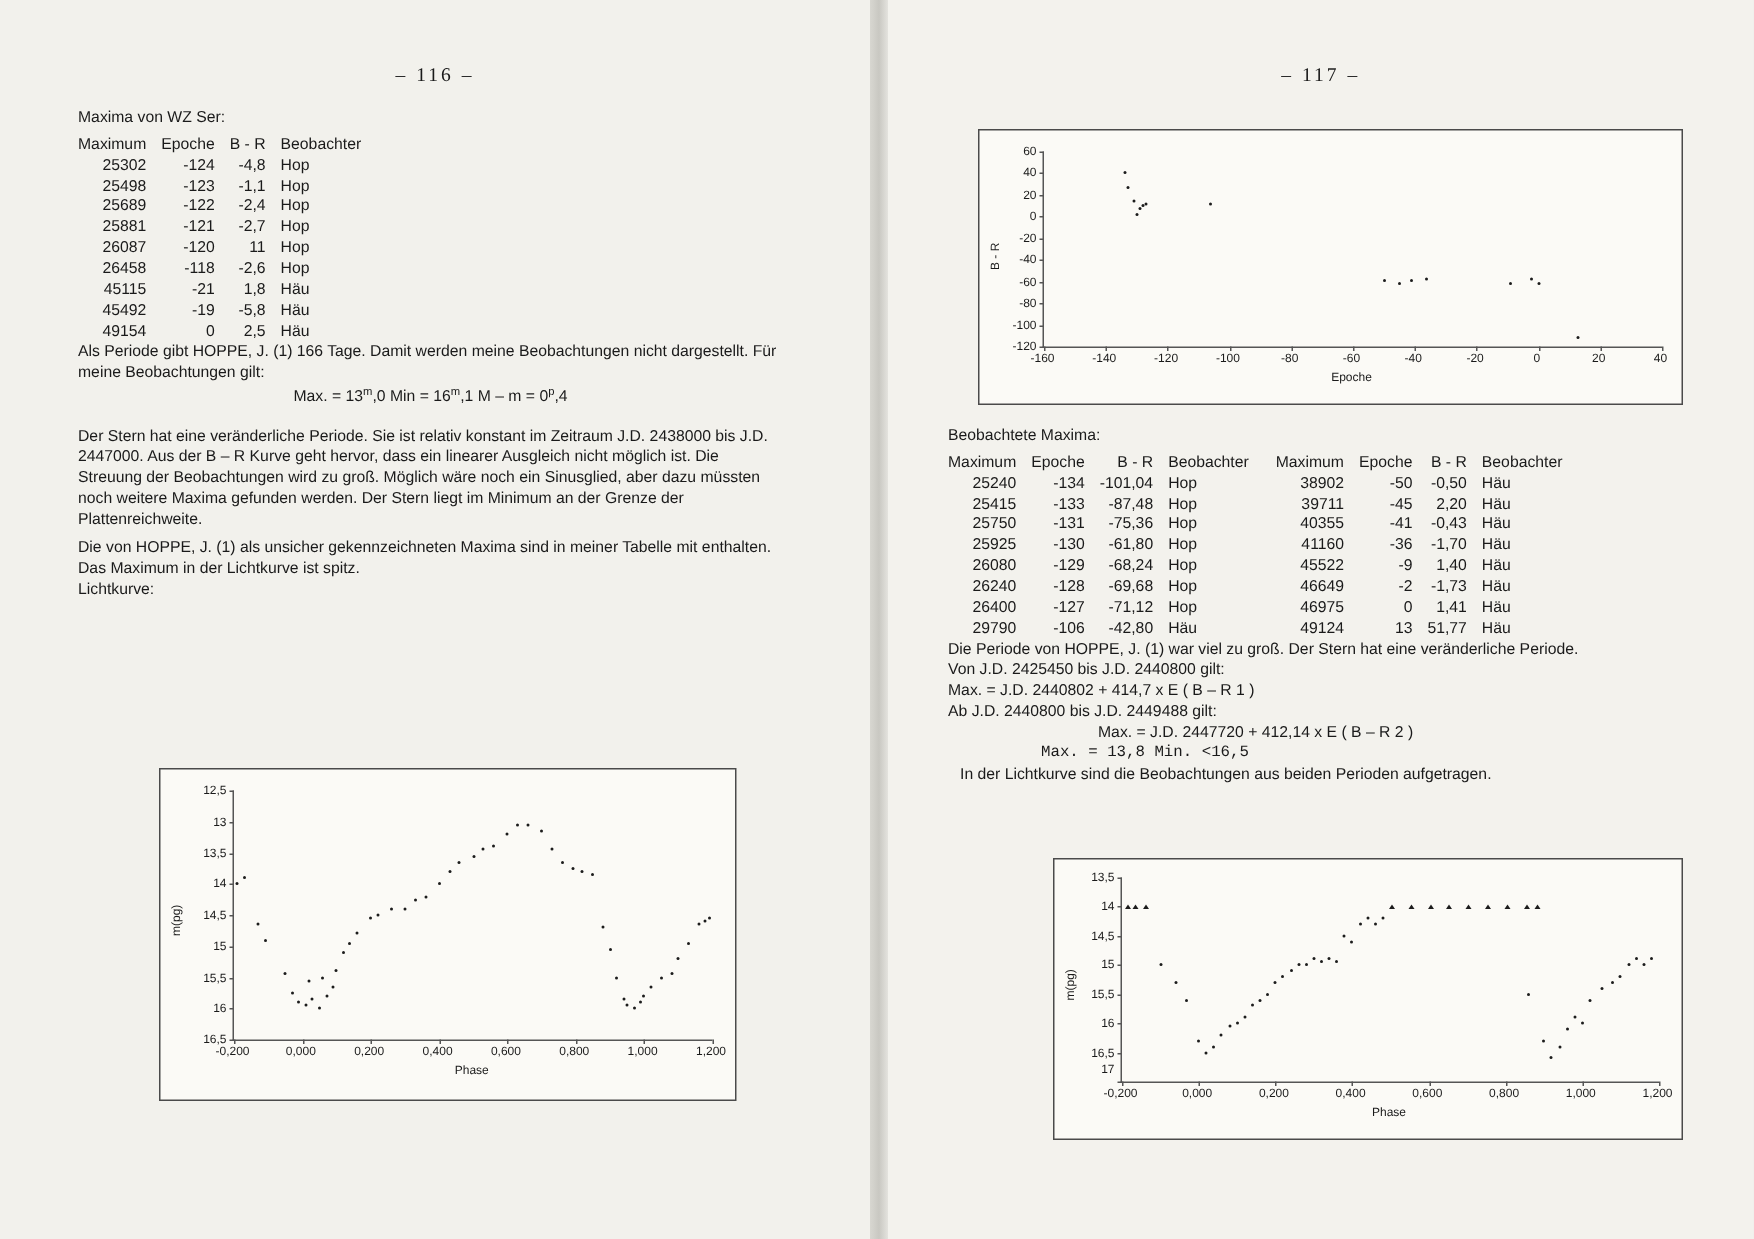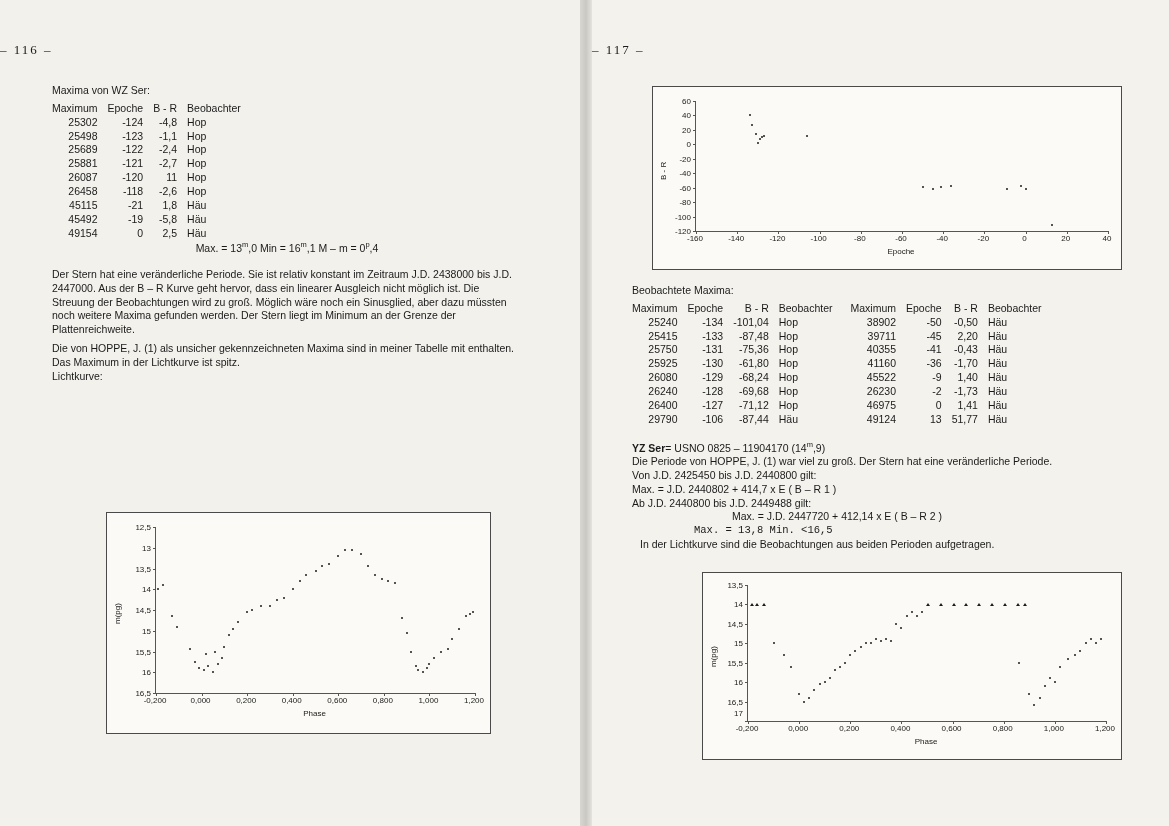--- a/index.html
+++ b/index.html
@@ -11,28 +11,28 @@
     position:relative;
     overflow:hidden;
   }
   .spread{position:absolute;inset:0;display:flex;}
   .page{position:relative;height:826px;}
   .page.left{width:580px;background:#f2f1ec;}
   .gutter{width:12px;background:linear-gradient(to right,#d8d7d1,#c9c8c2,#e4e3de);}
   .page.right{width:577px;background:#f3f2ed;}
 
   .pagenum{
-    text-align:left;font-size:13px;letter-spacing:2px;
+    text-align:center;font-size:13px;letter-spacing:2px;
     font-family:"Liberation Serif",serif;
   }
   .lp-num{position:absolute;left:0;right:0;top:42px;}
   .rp-num{position:absolute;left:0;right:0;top:42px;}
 
   .body{position:absolute;font-size:10.5px;line-height:1.32;}
-  .lbody{left:52px;top:84px;width:470px;}
+  .lbody{left:52px;top:72px;width:470px;}
   .rbody{left:40px;top:64px;width:500px;}
 
   .lbl{font-size:10.5px;margin-bottom:4px;}
 
   table.maxima{border-collapse:collapse;font-size:10.5px;margin:0 0 0 0;}
   table.maxima td,table.maxima th{padding:0 10px 0 0;text-align:right;font-weight:normal;white-space:nowrap;}
   table.maxima td.obs,table.maxima th.obs{text-align:left;padding-right:18px;}
   table.maxima th{text-align:right;}
   .indent-tbl{margin-left:110px;}
 
@@ -124,20 +124,21 @@
             <tr>
               <td>49154</td>
               <td>0</td>
               <td>2,5</td>
               <td class="obs">Häu</td>
             </tr>
           </tbody>
       </table>
 
 
+      <p>Als Periode gibt HOPPE, J. (1) 166 Tage. Damit werden meine Beobachtungen nicht dargestellt. Für meine Beobachtungen gilt:</p>
 
       <div class="center">
         <span>Max. = 13</span><sup>m</sup><span>,0      Min = 16</span><sup>m</sup><span>,1      M – m = 0</span><sup>p</sup><span>,4</span>
       </div>
 
       <p style="margin-top:12px;">Der Stern hat eine veränderliche Periode. Sie ist relativ konstant im Zeitraum J.D. 2438000 bis J.D. 2447000. Aus der B – R Kurve geht hervor, dass ein linearer Ausgleich nicht möglich ist. Die Streuung der Beobachtungen wird zu groß. Möglich wäre noch ein Sinusglied, aber dazu müssten noch weitere Maxima gefunden werden. Der Stern liegt im Minimum an der Grenze der Plattenreichweite.</p>
       <p style="margin-top:5px;">Die von HOPPE, J. (1) als unsicher gekennzeichneten Maxima sind in meiner Tabelle mit enthalten.</p>
       <p>Das Maximum in der Lichtkurve ist spitz.</p>
 
       <div class="lbl" style="">Lichtkurve:</div>
@@ -379,51 +380,48 @@
               <td>45522</td>
               <td>-9</td>
               <td>1,40</td>
               <td class="obs">Häu</td>
             </tr>
             <tr>
               <td>26240</td>
               <td>-128</td>
               <td>-69,68</td>
               <td class="obs">Hop</td>
-              <td>26230</td>
+              <td>46649</td>
               <td>-2</td>
               <td>-1,73</td>
               <td class="obs">Häu</td>
             </tr>
             <tr>
               <td>26400</td>
               <td>-127</td>
               <td>-71,12</td>
               <td class="obs">Hop</td>
               <td>46975</td>
               <td>0</td>
               <td>1,41</td>
               <td class="obs">Häu</td>
             </tr>
             <tr>
               <td>29790</td>
               <td>-106</td>
-              <td>-87,44</td>
+              <td>-42,80</td>
               <td class="obs">Häu</td>
               <td>49124</td>
               <td>13</td>
               <td>51,77</td>
               <td class="obs">Häu</td>
             </tr>
           </tbody>
       </table>
 
-      <div class="sect">
-        <span class="b">YZ Ser</span><span>= USNO 0825 – 11904170    (14</span><sup>m</sup><span>,9)</span>
-      </div>
 
       <p>Die Periode von HOPPE, J. (1) war viel zu groß. Der Stern hat eine veränderliche Periode.</p>
       <p>Von J.D. 2425450 bis J.D. 2440800 gilt:</p>
       <div style="">Max. = J.D. 2440802 + 414,7 x E        ( B – R 1 )</div>
       <p>Ab J.D. 2440800 bis J.D. 2449488 gilt:</p>
       <div style="margin-left:100px;">Max. = J.D. 2447720 + 412,14 x E      ( B – R 2 )</div>
       <div style="margin-left:62px;font-family:Liberation Mono, monospace;">Max. = 13,8         Min. &lt;16,5</div>
       <p style="margin-left:8px;">In der Lichtkurve sind die Beobachtungen aus beiden Perioden aufgetragen.</p>
     </div>
 

